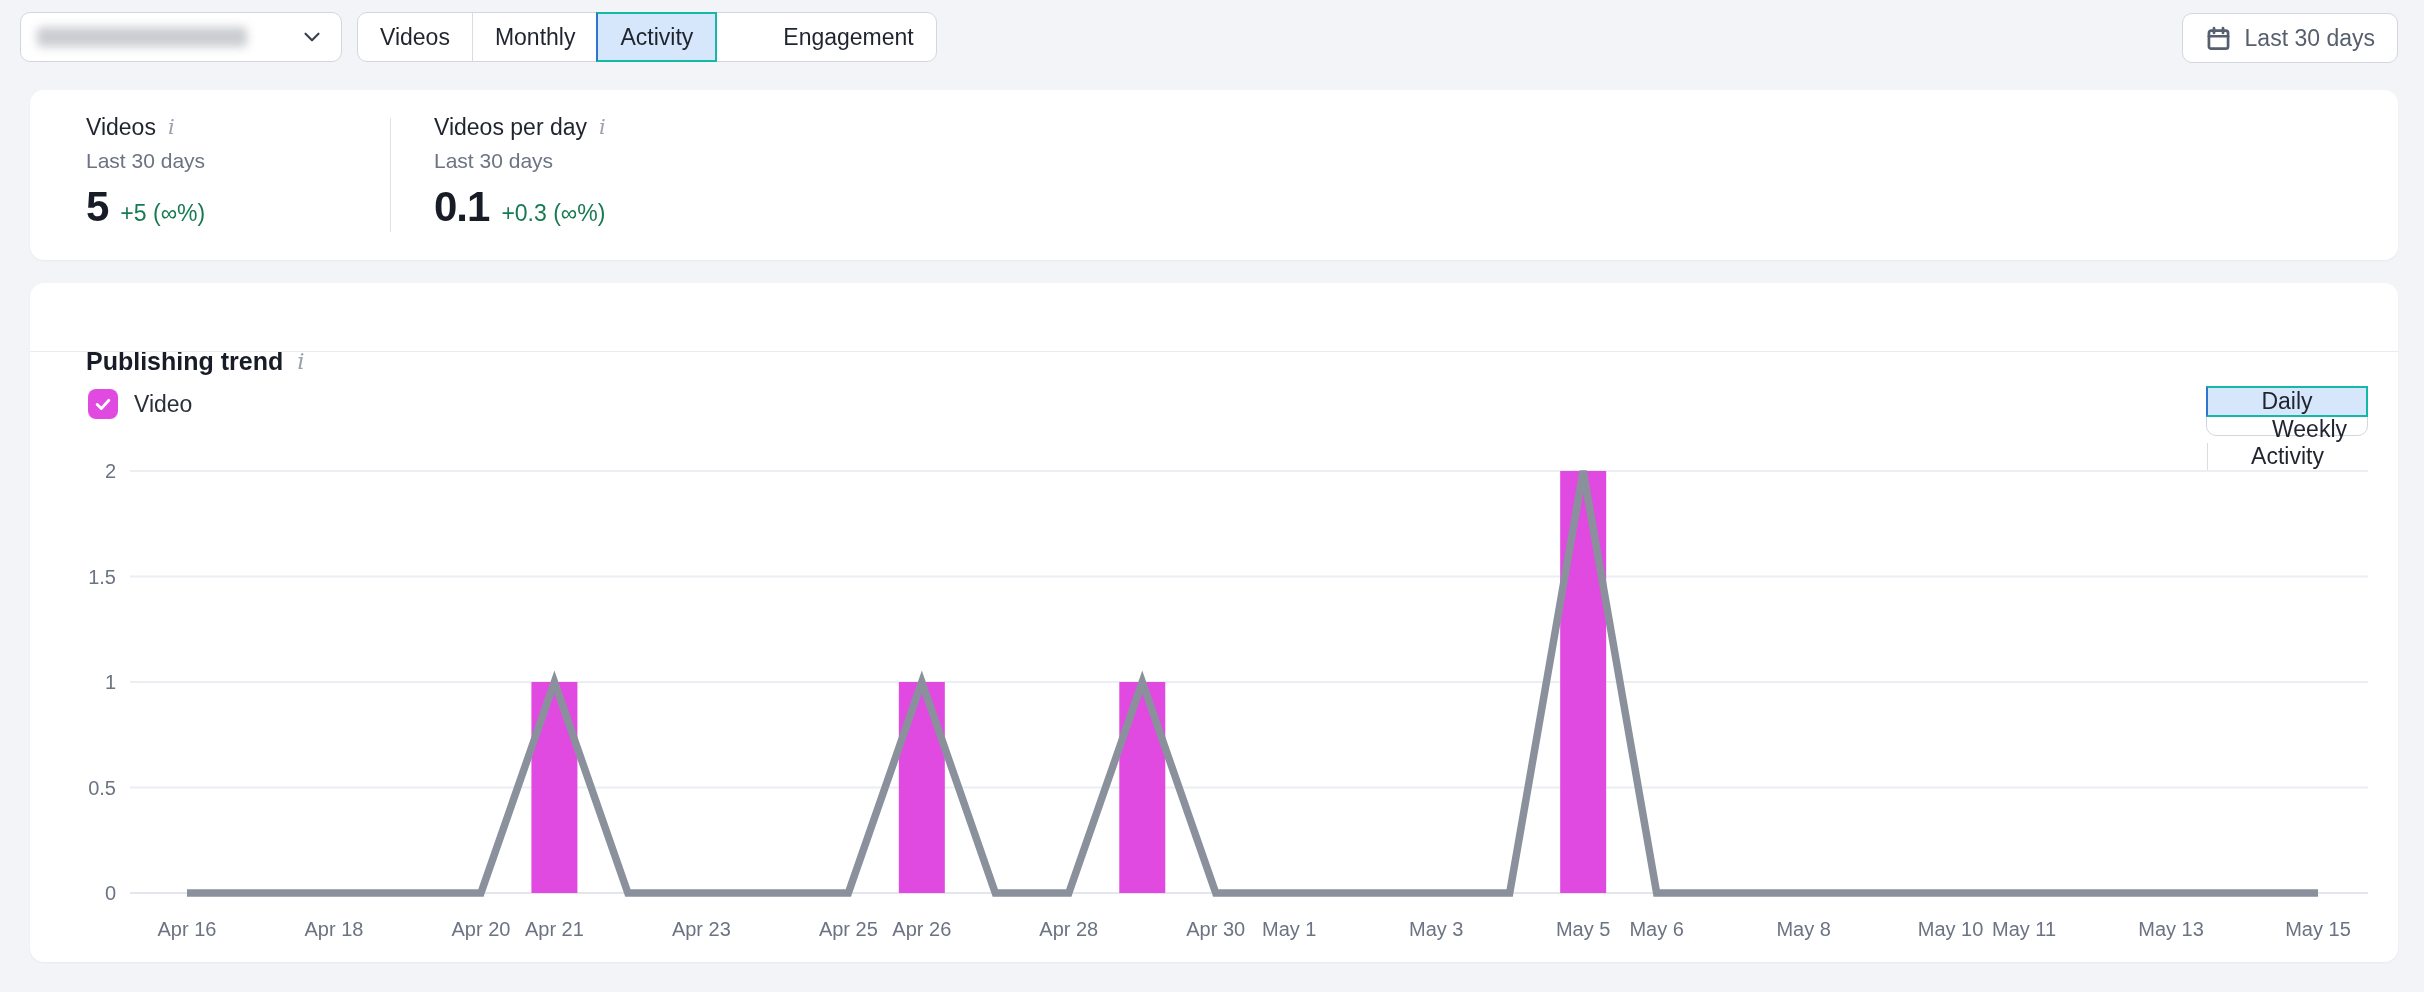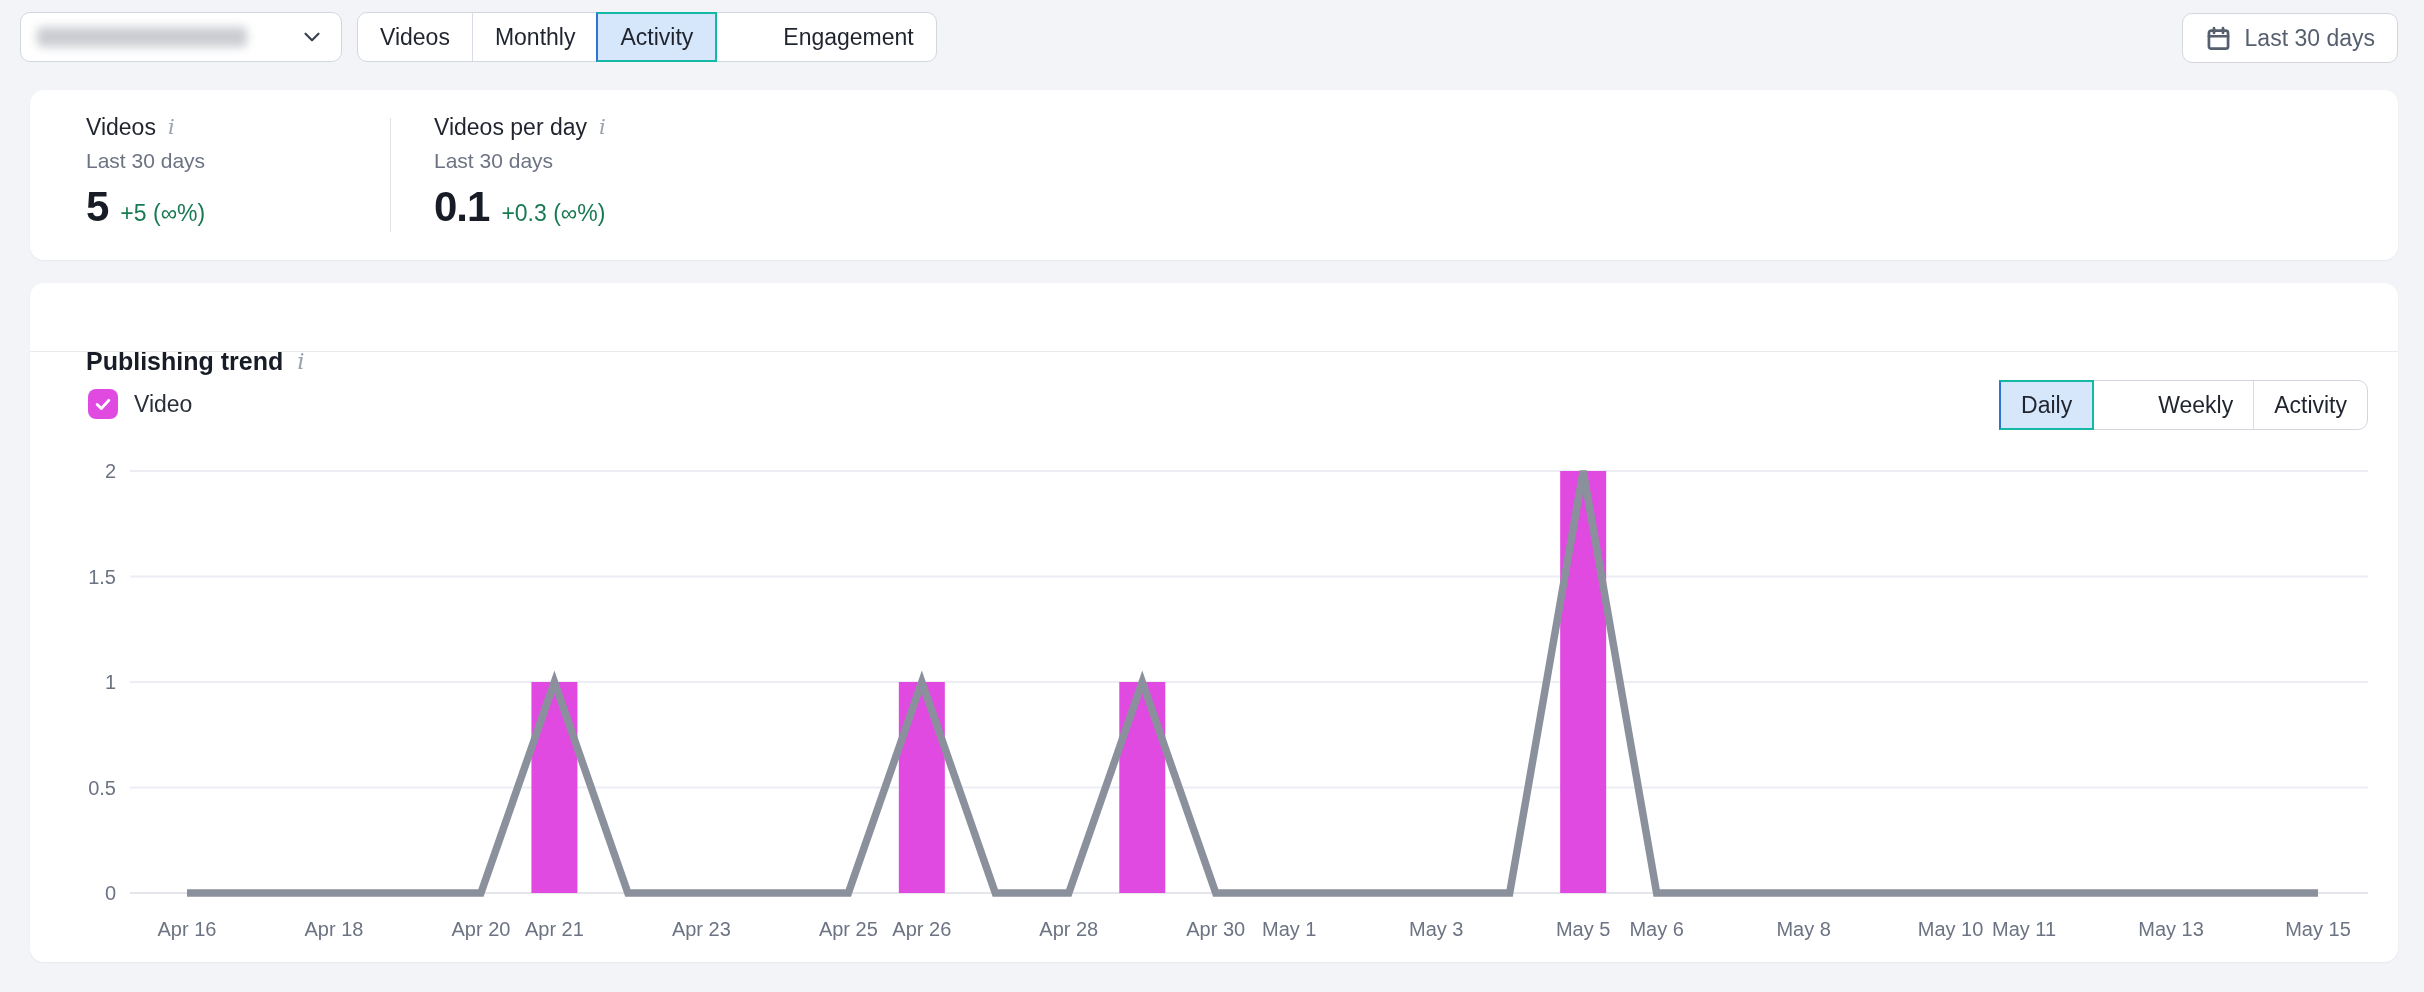--- a/index.html
+++ b/index.html
@@ -71,21 +71,21 @@
   .trend-card { left:30px; top:283px; width:2368px; height:679px; }
   .trend-header { position:absolute; left:56px; top:24px; display:flex; align-items:center; gap:12px;margin-top:40px; }
   .trend-title { font-size:25px; font-weight:bold; color:#171c26; }
   .trend-divider { position:absolute; left:0; top:68px; width:100%; height:1px; background:#e9ebef; }
   .legend { position:absolute; left:58px; top:100px; display:flex; align-items:center; gap:16px; cursor:pointer;margin-top:6px; }
   .checkbox {
     width:30px; height:30px; border-radius:8px; background:#e14ae1;
     display:flex; align-items:center; justify-content:center;
   }
   .legend-label { font-size:23px; color:#2a3039; }
-  .gran-group { position:absolute; right:30px; top:97px; left:auto; }
+  .gran-group { position:absolute; right:30px; top:103px; left:auto;flex-direction:column; }
   .gran-group .seg-item { font-size:23px; padding:0 20px; }
   .chart-wrap { position:absolute; left:0; top:0; width:2368px; height:679px; pointer-events:none; }
   .chart-wrap svg { position:absolute; left:0; top:0; }
 </style>
 </head>
 <body>
 
 <div class="topbar">
 
   <div class="dropdown">

